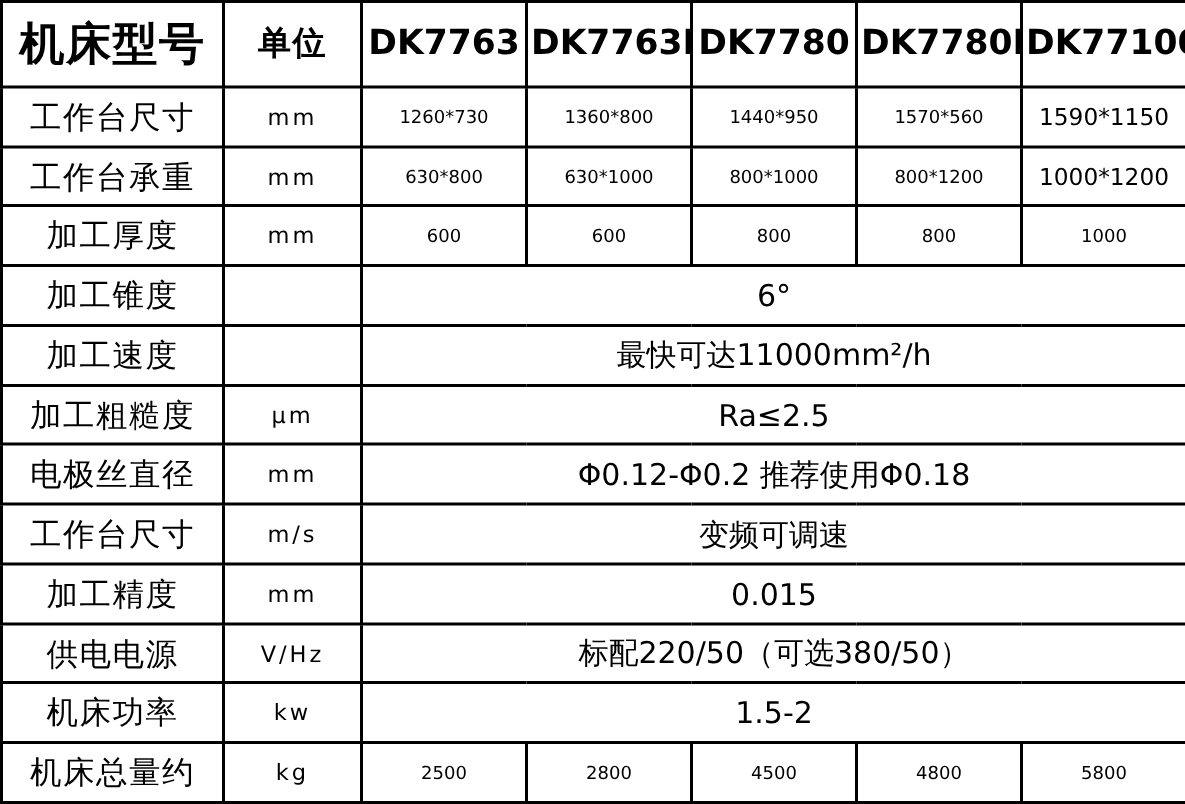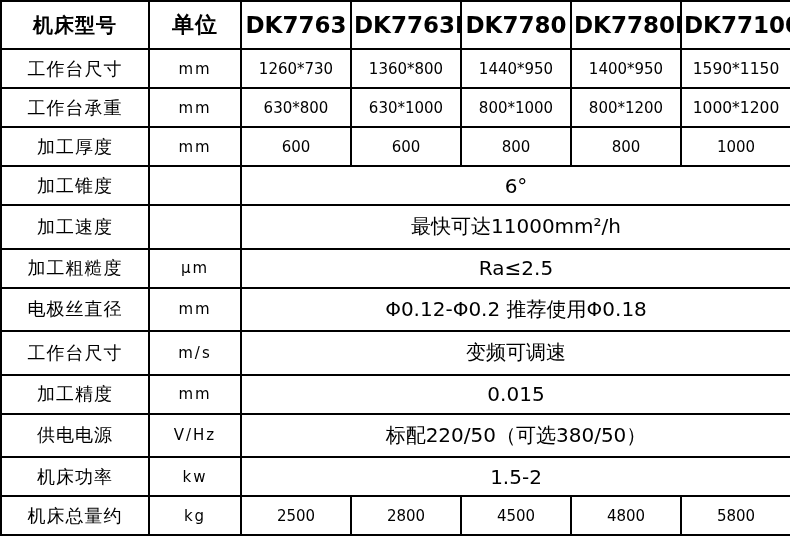--- a/index.html
+++ b/index.html
@@ -33,40 +33,40 @@
   col.c-name  { width: 148px; }
   col.c-unit  { width: 92px;  }
   col.c-model { width: 110px; }
   col.c-model-last { width: 110px; }
 
   .row-header td {
     background: #cfd2d6;
     font-weight: bold;
   }
   .hdr-name {
-    font-size: 20px;
+    font-size: 30px;
     letter-spacing: 1px;
   }
   .hdr-unit {
     font-size: 22px;
     letter-spacing: 1px;
   }
   .hdr-model {
     font-size: 23px;
     letter-spacing: 0px;
   }
   .cell-name {
-    font-size: 18px;
+    font-size: 21px;
     letter-spacing: 1px;
   }
   .cell-unit {
     font-size: 15px;
   }
   .cell-val {
-    font-size: 15px;
+    font-size: 12px;
   }
   .cell-val-sm {
     font-size: 15.5px;
   }
   .cell-span {
     font-size: 20px;
   }
   .unit-spaced {
     letter-spacing: 2px;
   }
@@ -93,21 +93,21 @@
       <td class="hdr-model">DK7780</td>
       <td class="hdr-model">DK7780F</td>
       <td class="hdr-model">DK77100</td>
     </tr>
   <tr>
         <td class="cell-name">工作台尺寸</td>
         <td class="cell-unit unit-spaced">mm</td>
         <td class="cell-val">1260*730</td>
         <td class="cell-val">1360*800</td>
         <td class="cell-val">1440*950</td>
-        <td class="cell-val">1400*950</td>
+        <td class="cell-val">1570*560</td>
         <td class="cell-val-sm">1590*1150</td>
       </tr>
       <tr>
         <td class="cell-name">工作台承重</td>
         <td class="cell-unit unit-spaced">mm</td>
         <td class="cell-val">630*800</td>
         <td class="cell-val">630*1000</td>
         <td class="cell-val">800*1000</td>
         <td class="cell-val">800*1200</td>
         <td class="cell-val-sm">1000*1200</td>

